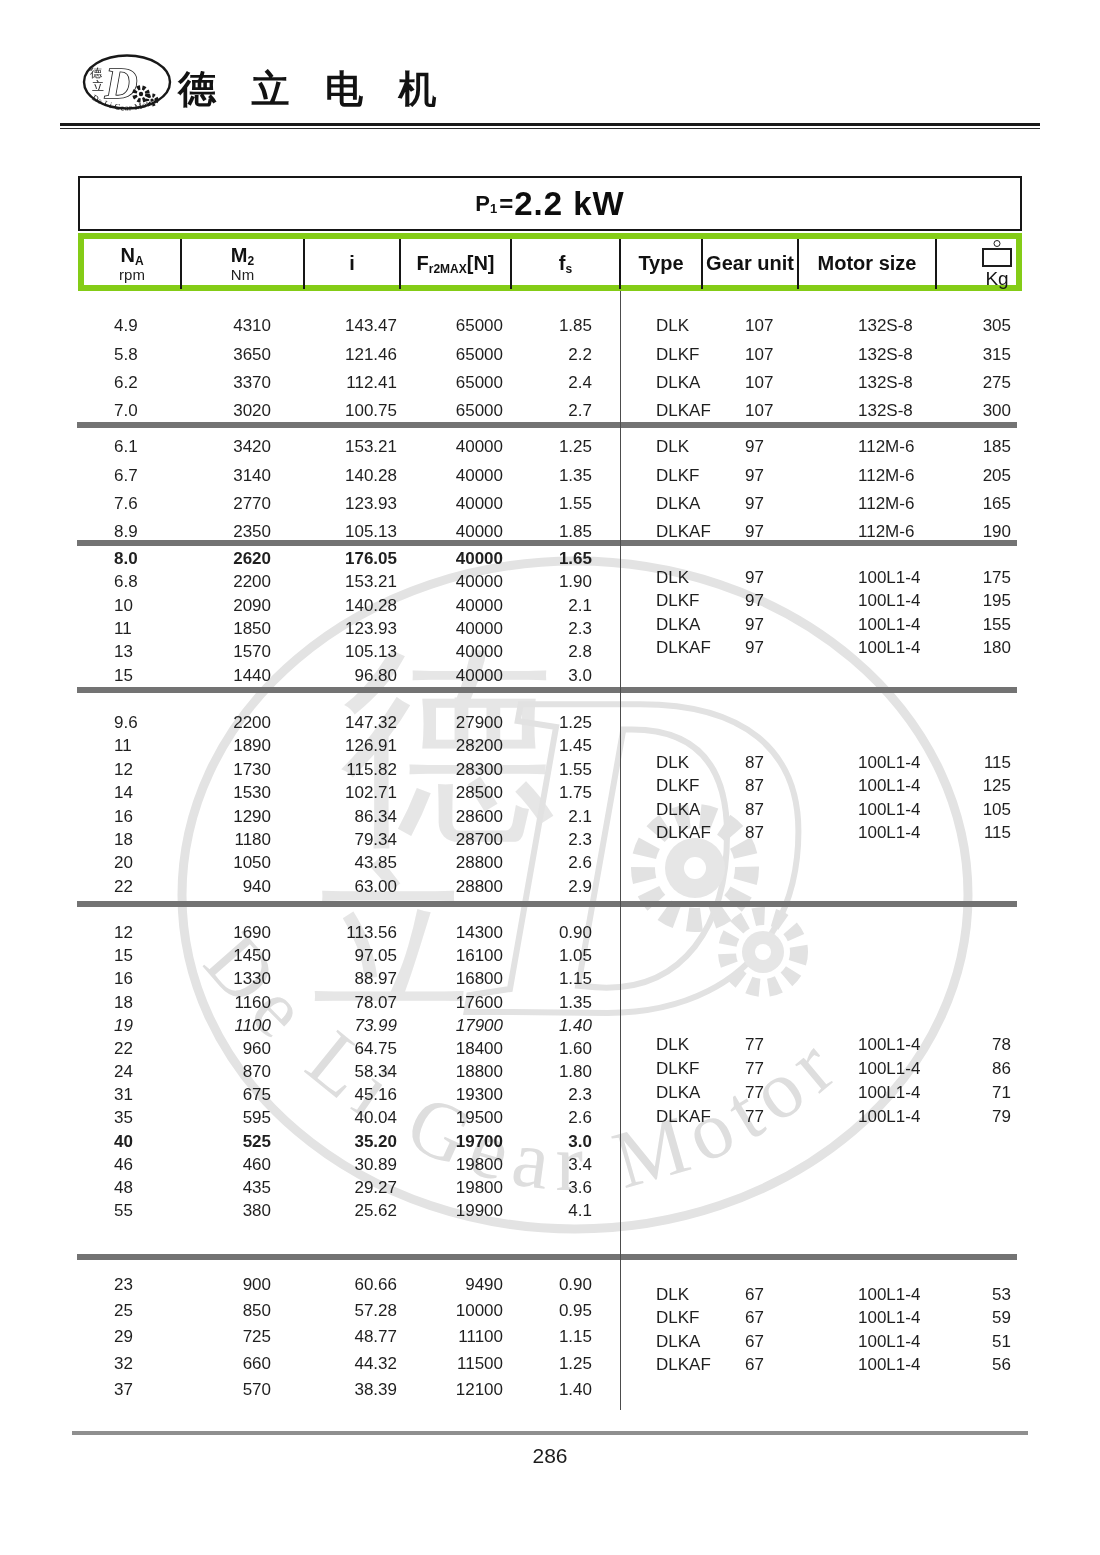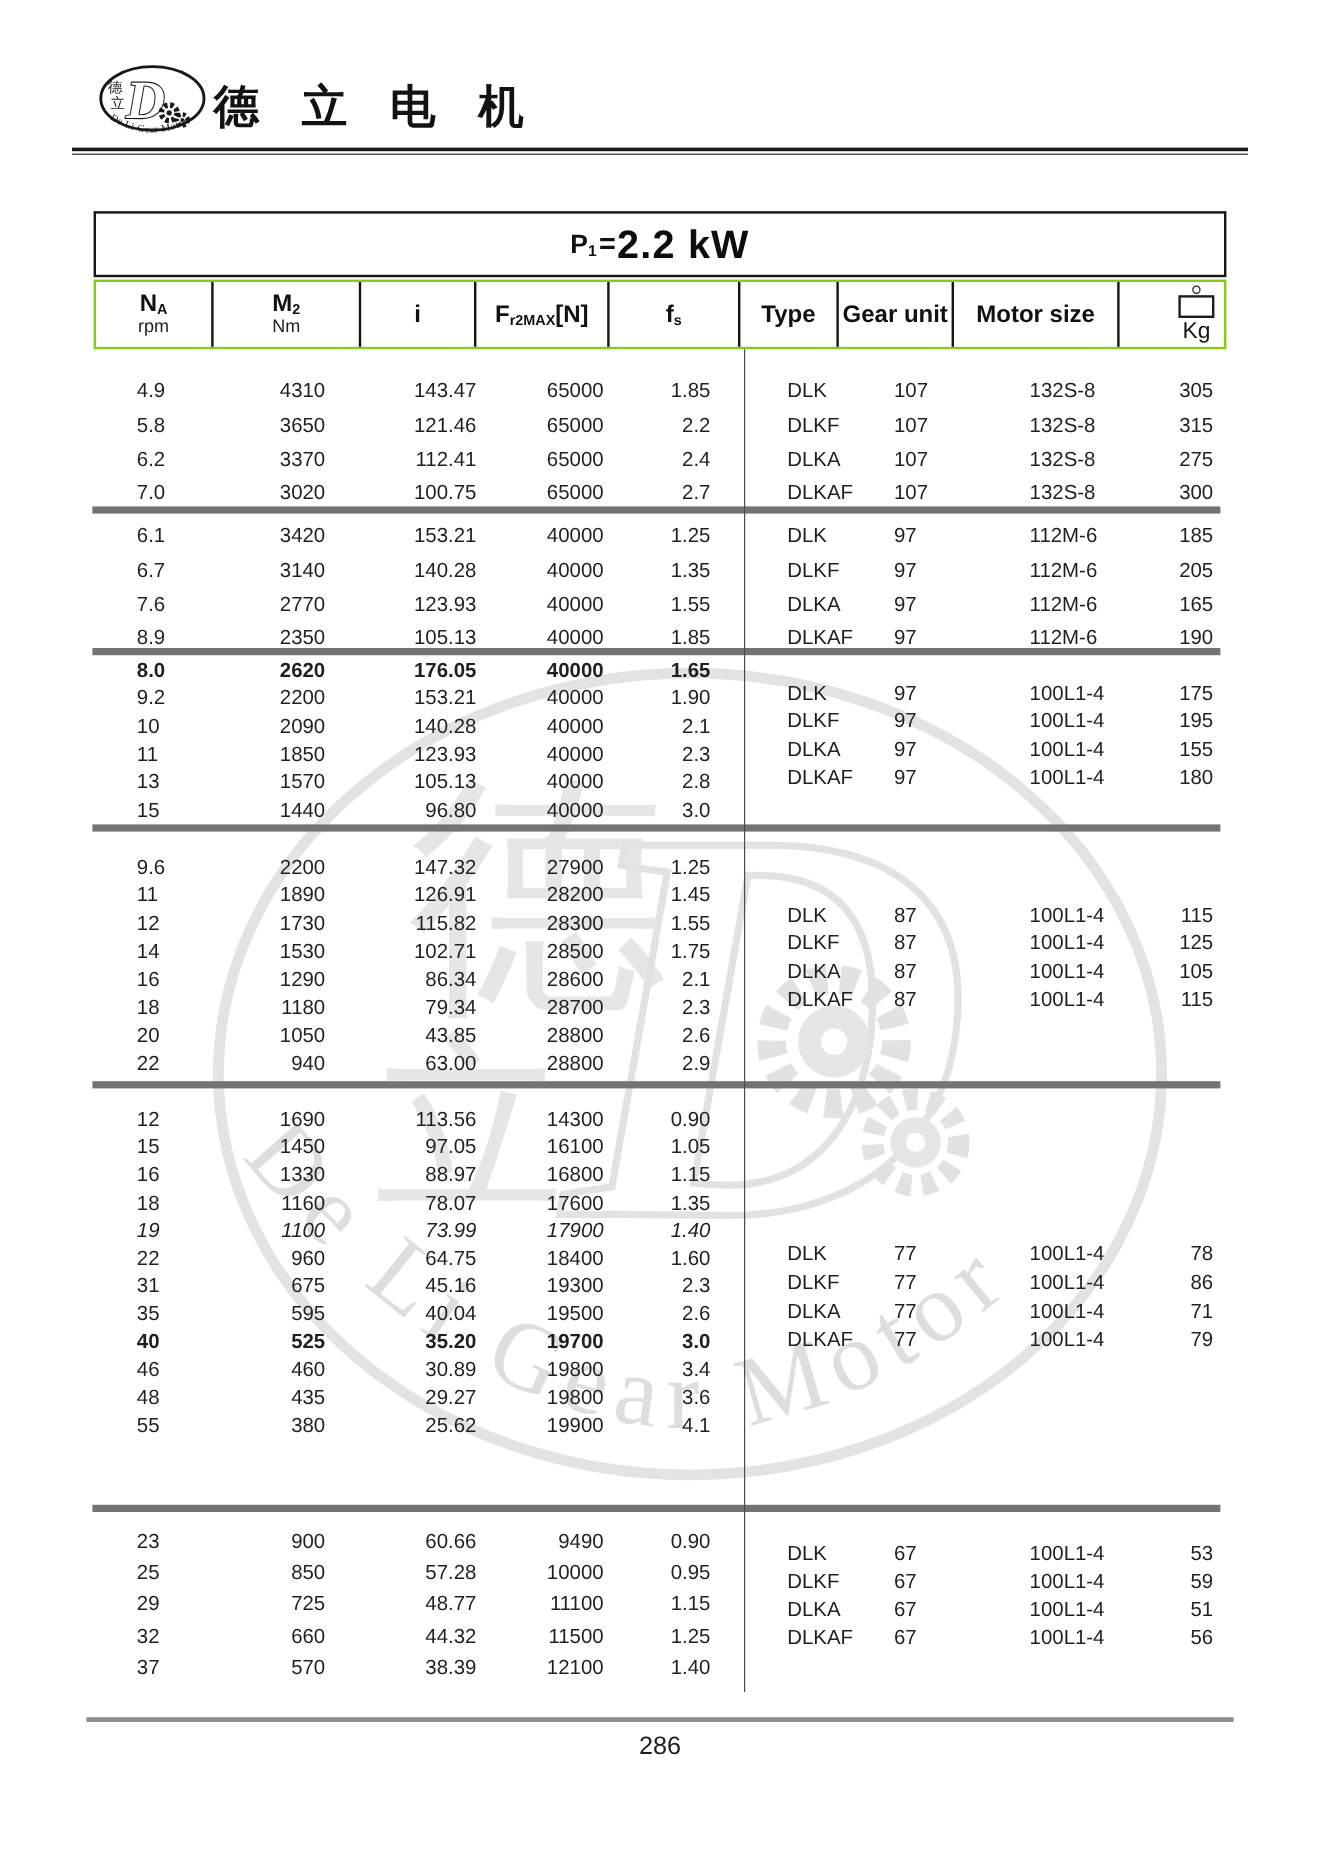--- a/index.html
+++ b/index.html
@@ -22,21 +22,21 @@
     position:absolute;left:78px;top:176px;width:944px;height:55px;box-sizing:border-box;
     border:2px solid #161616;display:flex;align-items:center;justify-content:center;z-index:1;background:transparent;
   }
   .title-box .tp{font-size:22px;font-weight:bold;color:#111;}
   .title-box .tsub{font-size:13px;font-weight:bold;position:relative;top:5px;color:#111;}
   .title-box .teq{font-size:24px;font-weight:bold;color:#111;margin:0 1px 0 2px;}
   .title-box .tval{font-size:33px;font-weight:bold;color:#0d0d0d;letter-spacing:1px;}
   
   .thead{
     position:absolute;left:78px;top:233px;width:944px;height:58px;box-sizing:border-box;
-    border:2px solid #84cc16;display:grid;z-index:1;
+    border:6px solid #84cc16;display:grid;z-index:1;
     grid-template-columns:98px 123px 96px 111px 109px 82px 96px 138px auto;
     text-align:right;
   }
   .hcell{
     border-right:2px solid #161616;box-sizing:border-box;
     display:flex;flex-direction:column;align-items:center;justify-content:center;
     line-height:1.05;
   }
   .hcell:last-child{border-right:none;padding-left:41px;}
   .hmain{font-size:20px;font-weight:bold;color:#111;white-space:nowrap;}
@@ -280,21 +280,21 @@
       <div class="block" style="height: 147px;">
         <div class="left-rows" style="padding-top: 1.4px;">
           <div class="drow" style="height: 23.3px; font-weight: bold;">
             <div class="dc c-na">8.0</div>
             <div class="dc c-m2">2620</div>
             <div class="dc c-i">176.05</div>
             <div class="dc c-fr2max">40000</div>
             <div class="dc c-fs">1.65</div>
           </div>
           <div class="drow" style="height: 23.3px;">
-            <div class="dc c-na">9.2</div>
+            <div class="dc c-na">6.8</div>
             <div class="dc c-m2">2200</div>
             <div class="dc c-i">153.21</div>
             <div class="dc c-fr2max">40000</div>
             <div class="dc c-fs">1.90</div>
           </div>
           <div class="drow" style="height: 23.3px;">
             <div class="dc c-na">10</div>
             <div class="dc c-m2">2090</div>
             <div class="dc c-i">140.28</div>
             <div class="dc c-fr2max">40000</div>
@@ -471,20 +471,27 @@
             <div class="dc c-i">73.99</div>
             <div class="dc c-fr2max">17900</div>
             <div class="dc c-fs">1.40</div>
           </div>
           <div class="drow" style="height: 23.2px;">
             <div class="dc c-na">22</div>
             <div class="dc c-m2">960</div>
             <div class="dc c-i">64.75</div>
             <div class="dc c-fr2max">18400</div>
             <div class="dc c-fs">1.60</div>
+          </div>
+          <div class="drow" style="height: 23.2px;">
+            <div class="dc c-na">24</div>
+            <div class="dc c-m2">870</div>
+            <div class="dc c-i">58.34</div>
+            <div class="dc c-fr2max">18800</div>
+            <div class="dc c-fs">1.80</div>
           </div>
           <div class="drow" style="height: 23.2px;">
             <div class="dc c-na">31</div>
             <div class="dc c-m2">675</div>
             <div class="dc c-i">45.16</div>
             <div class="dc c-fr2max">19300</div>
             <div class="dc c-fs">2.3</div>
           </div>
           <div class="drow" style="height: 23.2px;">
             <div class="dc c-na">35</div>

